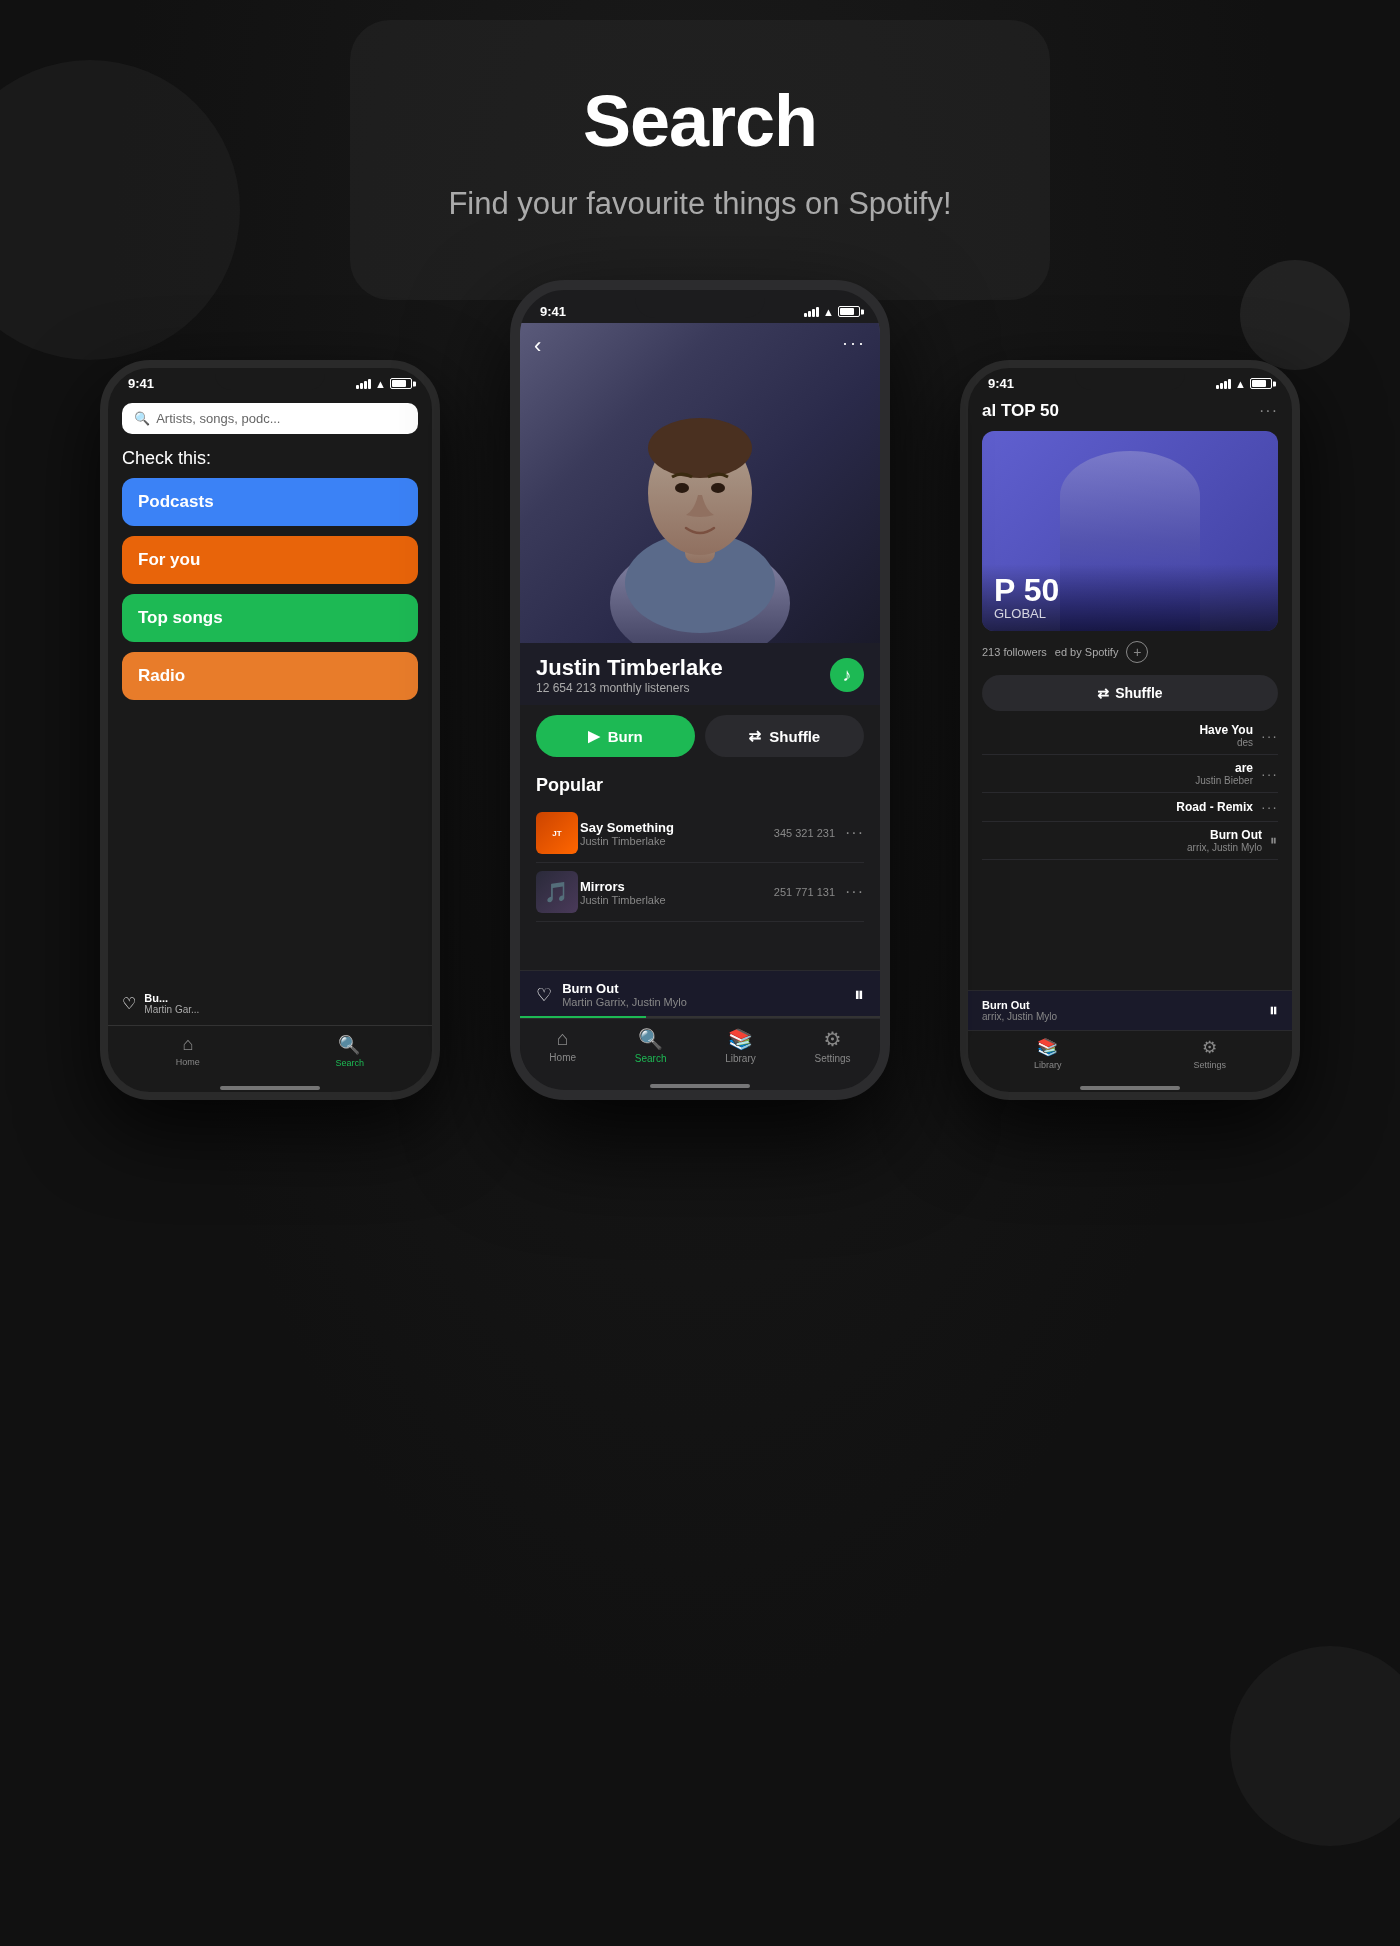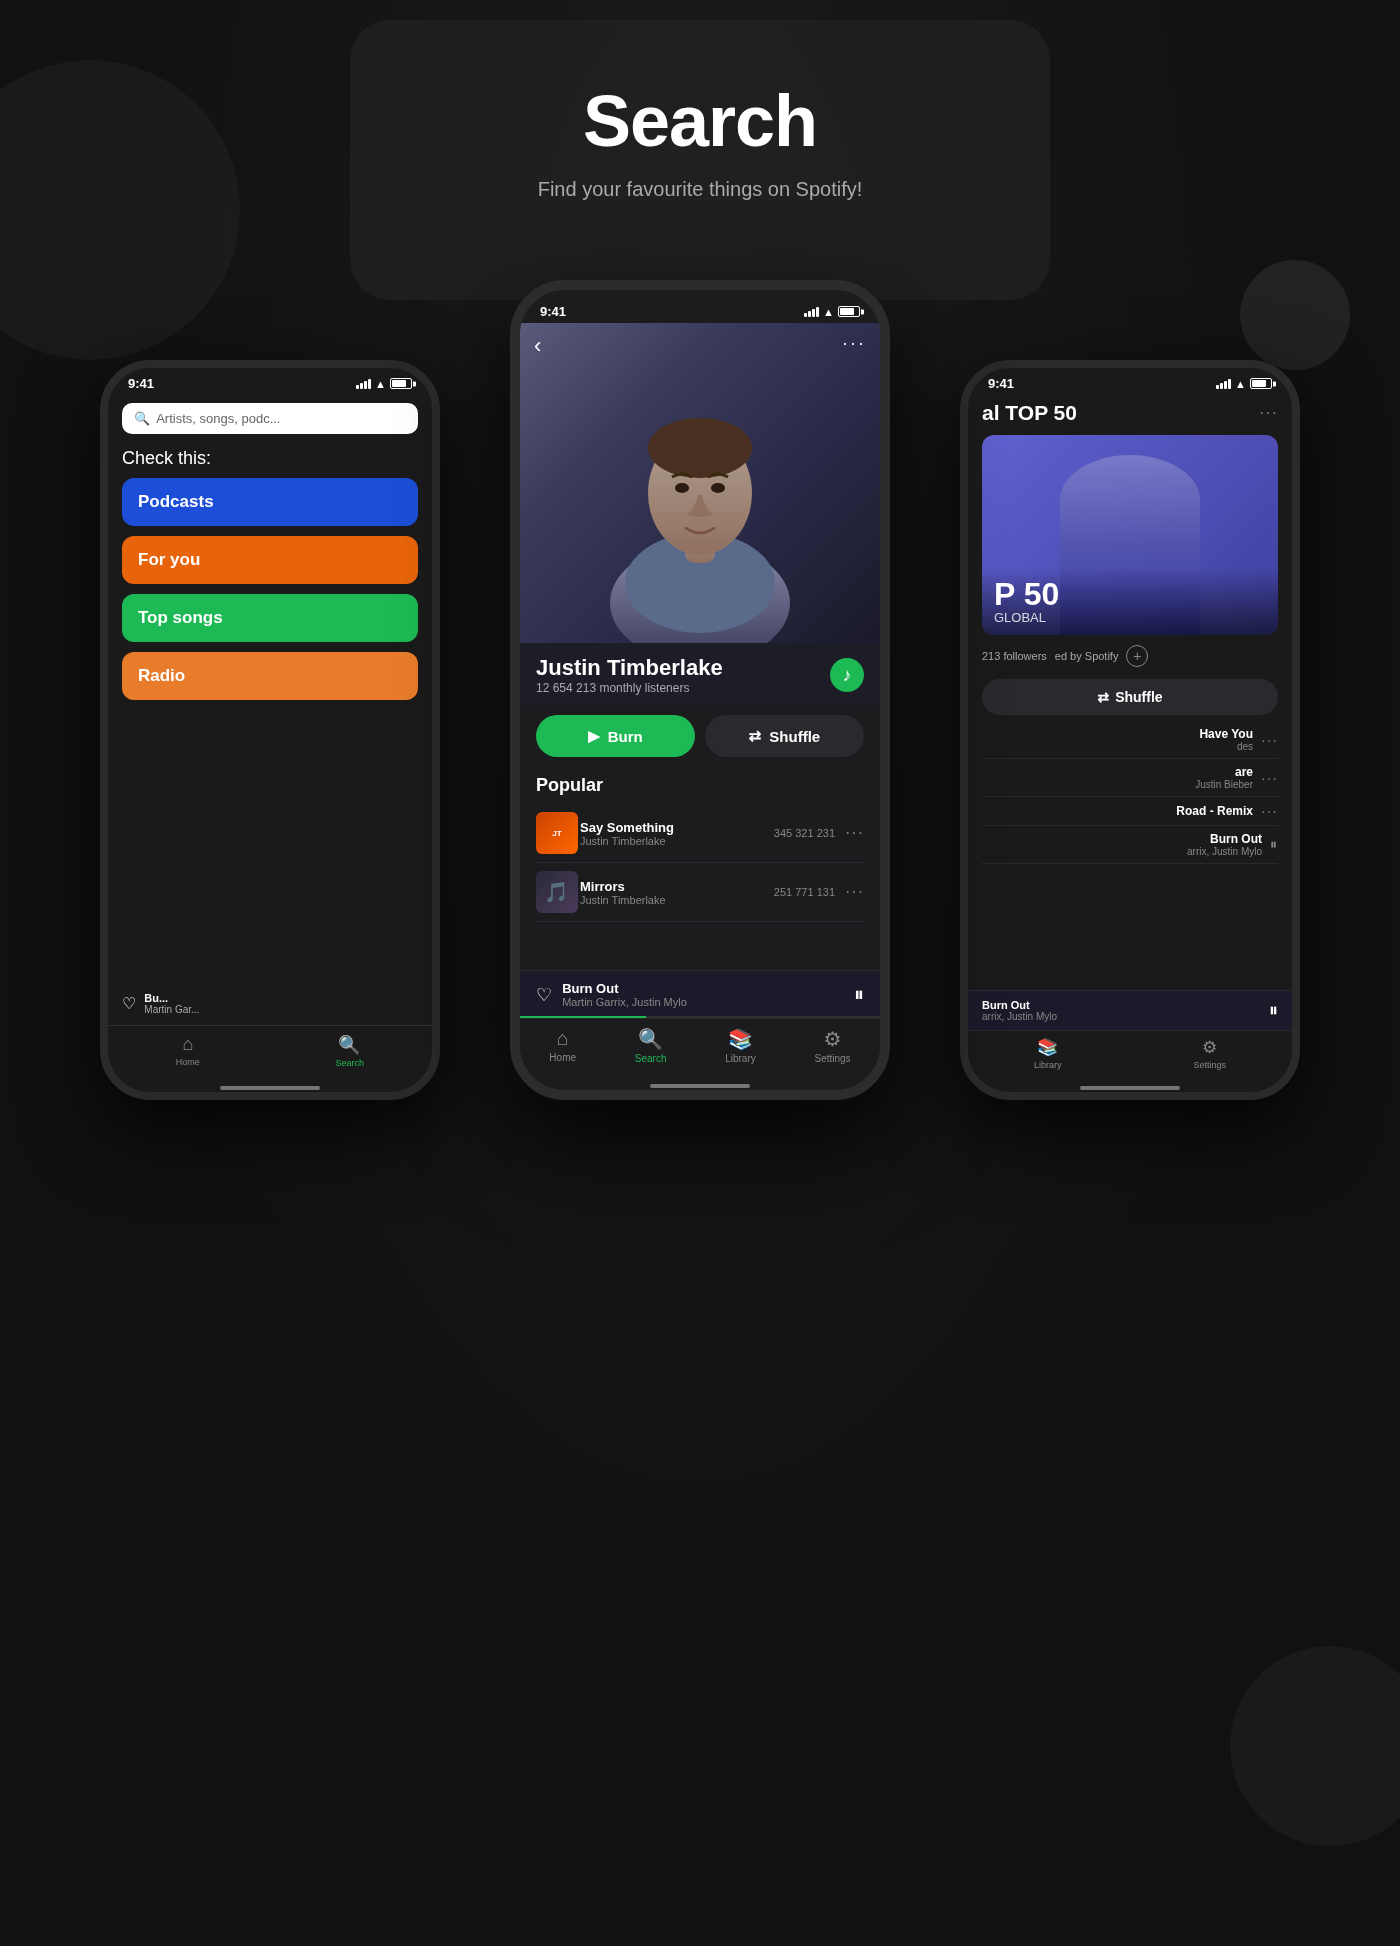--- a/index.html
+++ b/index.html
@@ -73,23 +73,23 @@
       text-align: center;
       z-index: 2;
     }
     .header-title {
       font-size: 72px;
       font-weight: 700;
       color: #ffffff;
       letter-spacing: -1px;
     }
     .header-subtitle {
-      font-size: 20px;
+      font-size: 31px;
       color: #aaaaaa;
-      margin-top: 16px;
+      margin-top: 24px;
     }
 
     
     .phones-container {
       position: absolute;
       top: 280px;
       left: 50%;
       transform: translateX(-50%);
       width: 1200px;
       height: 1400px;
@@ -232,21 +232,21 @@
     .category-item {
       margin: 5px 14px;
       border-radius: 12px;
       padding: 14px 16px;
       font-size: 17px;
       font-weight: 700;
       color: #fff;
       display: flex;
       align-items: center;
     }
-    .cat-podcasts { background: #1d4ed8; align-items: center; }
+    .cat-podcasts { background: #3b82f6; align-items: center; }
     .cat-foryou { background: #e8640a; }
     .cat-topsongs { background: #1db954; }
     .cat-newsongs { background: #1e90ff; }
     .cat-radio { background: #e87c2a; }
 
     
     .bottom-now-playing {
       margin-top: auto;
       padding: 10px 14px;
       display: flex;
@@ -448,21 +448,21 @@
 
     
     .right-phone-content { height: 100%; display: flex; flex-direction: column; }
     .right-playlist-header {
       padding: 6px 14px;
       display: flex;
       align-items: center;
       justify-content: space-between;
     }
     .playlist-title-text {
-      font-size: 21px;
+      font-size: 17px;
       font-weight: 700;
       color: #fff;
     }
     .playlist-more { color: #888; font-size: 16px; letter-spacing: 1px; }
 
     .playlist-hero {
       margin: 4px 14px;
       border-radius: 12px;
       overflow: hidden;
       height: 200px;

